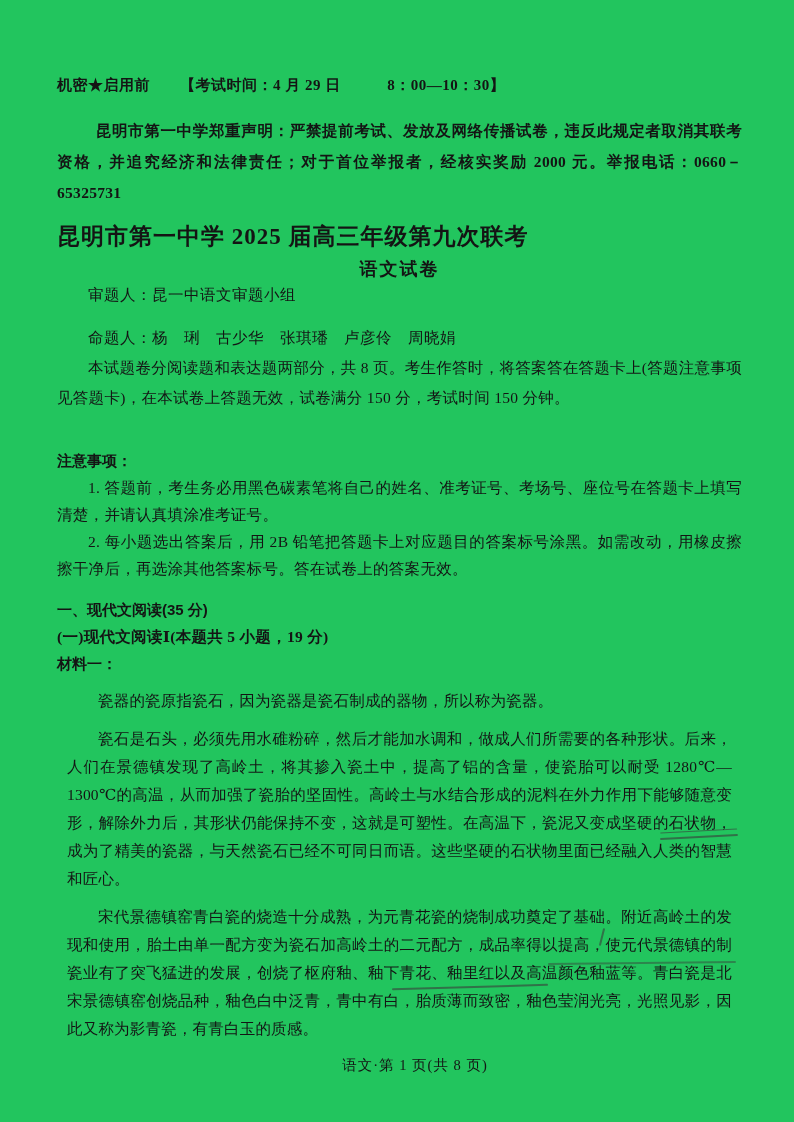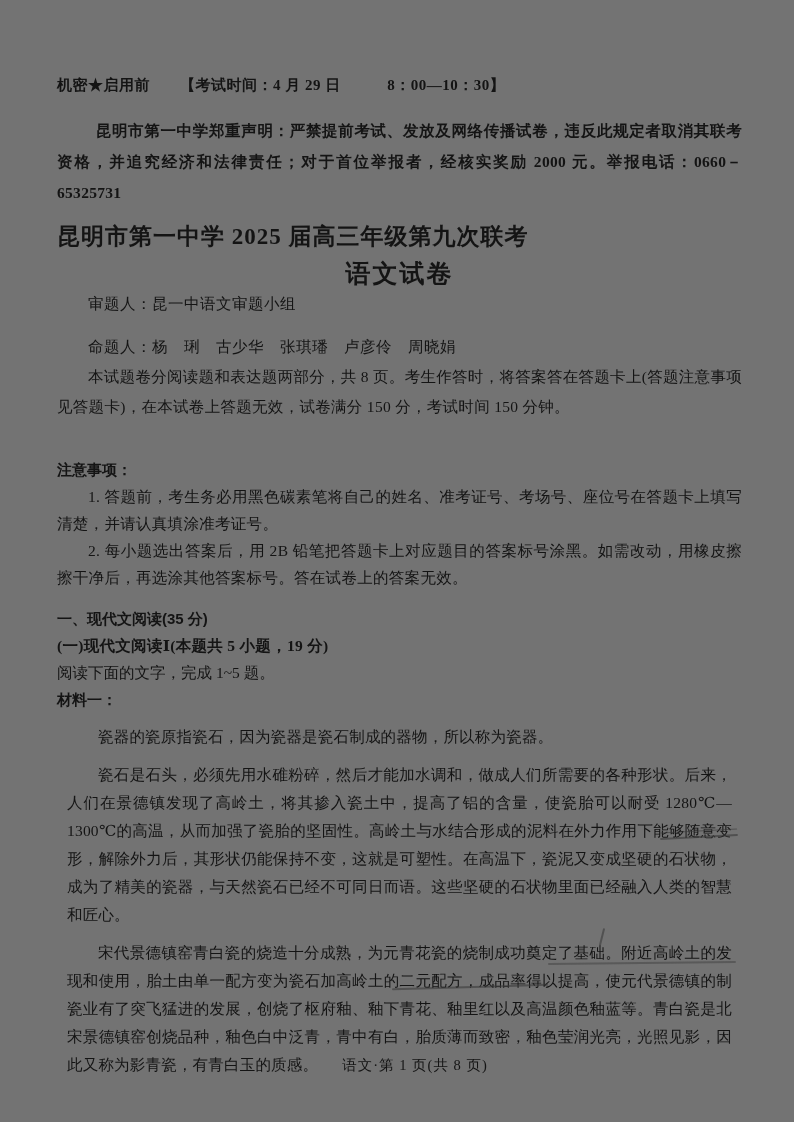--- a/index.html
+++ b/index.html
@@ -5,21 +5,21 @@
   html, body {
     margin: 0;
     padding: 0;
     background: #888;
   }
   .page {
     position: relative;
     width: 794px;
     height: 1122px;
     margin: 0 auto;
-    background: #737373;
+    background: #22c55e;
     color: #141414;
     font-family: "Liberation Serif", "DejaVu Serif", serif;
     font-size: 15.5px;
     overflow: hidden;
   }
   .content {
     position: absolute;
     left: 57px;
     right: 52px;
     top: 76px;
@@ -43,21 +43,21 @@
   .title1 {
     margin: 13px 0 0 0;
     text-align: left;
     font-size: 23px;
     font-weight: 700;
     letter-spacing: 1px;
   }
   .title2 {
     margin: 5px 0 0 0;
     text-align: center;
-    font-size: 25px;
+    font-size: 18px;
     font-weight: 700;
     letter-spacing: 2px;
   }
   .meta-line {
     margin: 0 0 0 2em;
     line-height: 28px;
     letter-spacing: 0.5px;
   }
   .meta-line.first { margin-top: 15px; }
   .instructions {
@@ -169,21 +169,20 @@
     <p class="meta-line first">命题人：杨　琍　古少华　张琪璠　卢彦伶　周晓娟</p>
 
     <p class="instructions">本试题卷分阅读题和表达题两部分，共 8 页。考生作答时，将答案答在答题卡上(答题注意事项见答题卡)，在本试卷上答题无效，试卷满分 150 分，考试时间 150 分钟。</p>
 
     <p class="notice-heading">注意事项：</p>
     <p class="notice-item">1. 答题前，考生务必用黑色碳素笔将自己的姓名、准考证号、考场号、座位号在答题卡上填写清楚，并请认真填涂准考证号。</p>
     <p class="notice-item">2. 每小题选出答案后，用 2B 铅笔把答题卡上对应题目的答案标号涂黑。如需改动，用橡皮擦擦干净后，再选涂其他答案标号。答在试卷上的答案无效。</p>
 
     <p class="section-heading">一、现代文阅读(35 分)</p>
     <p class="section-subheading">(一)现代文阅读Ⅰ(本题共 5 小题，19 分)</p>
-    <p class="section-lead">阅读下面的文字，完成 1~5 题。</p>
     <p class="material-label">材料一：</p>
 
     <p class="body-para">瓷器的瓷原指瓷石，因为瓷器是瓷石制成的器物，所以称为瓷器。</p>
     <p class="body-para">瓷石是石头，必须先用水碓粉碎，然后才能加水调和，做成人们所需要的各种形状。后来，人们在景德镇发现了高岭土，将其掺入瓷土中，提高了铝的含量，使瓷胎可以耐受 1280℃—1300℃的高温，从而加强了瓷胎的坚固性。高岭土与水结合形成的泥料在外力作用下能够随意变形，解除外力后，其形状仍能保持不变，这就是可塑性。在高温下，瓷泥又变成坚硬的石状物，成为了精美的瓷器，与天然瓷石已经不可同日而语。这些坚硬的石状物里面已经融入人类的智慧和匠心。</p>
     <p class="body-para">宋代景德镇窑青白瓷的烧造十分成熟，为元青花瓷的烧制成功奠定了基础。附近高岭土的发现和使用，胎土由单一配方变为瓷石加高岭土的二元配方，成品率得以提高，使元代景德镇的制瓷业有了突飞猛进的发展，创烧了枢府釉、釉下青花、釉里红以及高温颜色釉蓝等。青白瓷是北宋景德镇窑创烧品种，釉色白中泛青，青中有白，胎质薄而致密，釉色莹润光亮，光照见影，因此又称为影青瓷，有青白玉的质感。</p>
   </div>
 
   <div class="pen-mark pen-scribble-qingbaici"></div>
   <div class="pen-mark pen-slash-jichu"></div>
   <div class="pen-mark pen-wavy-line"></div>

